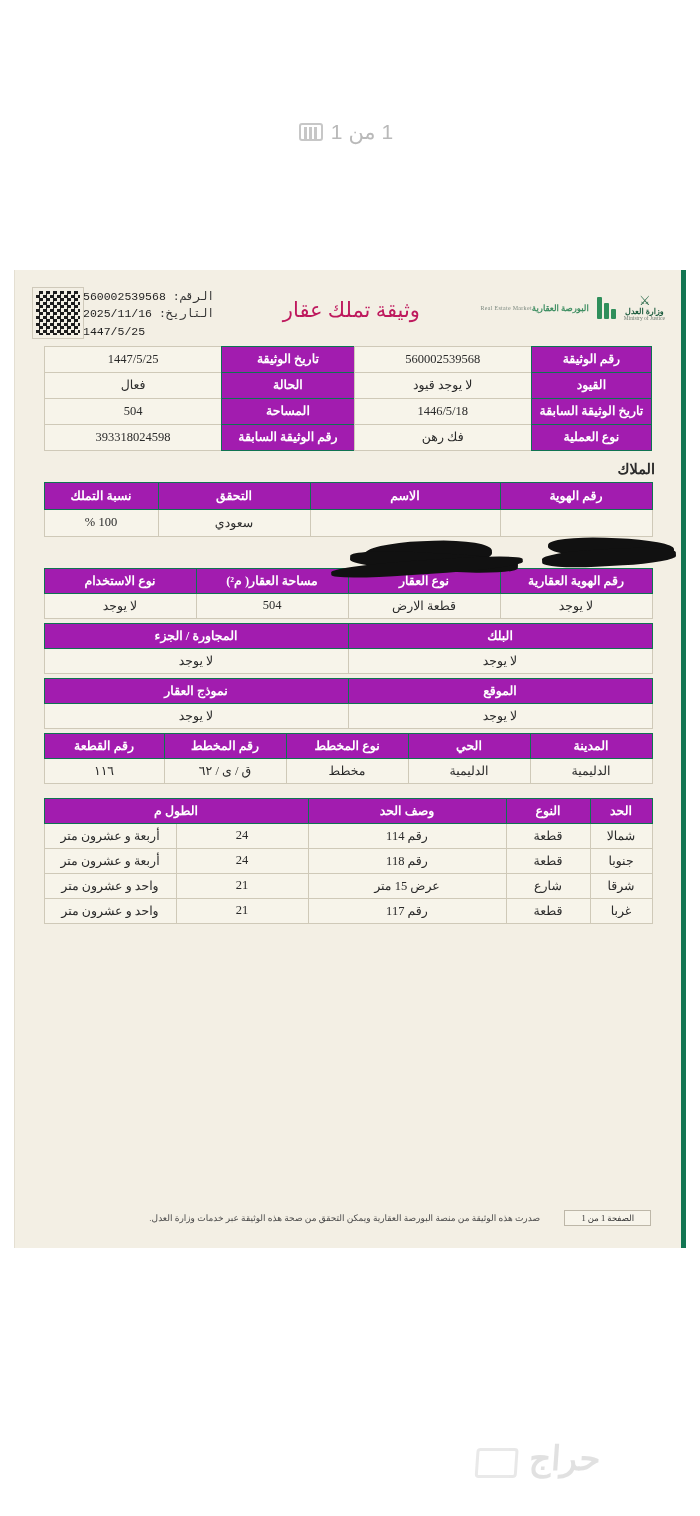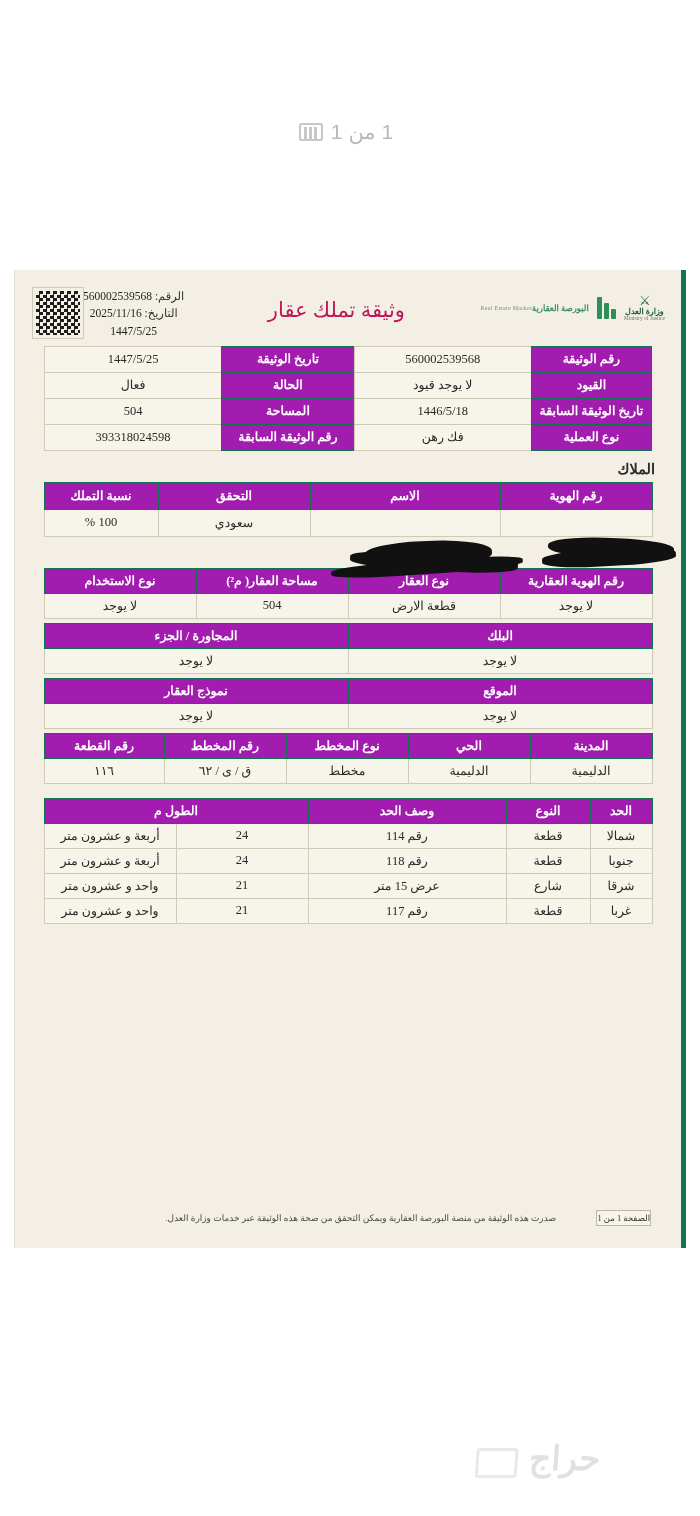--- a/index.html
+++ b/index.html
@@ -78,24 +78,24 @@
     background:
       repeating-conic-gradient(#1d1d1d 0% 25%, #f3efe4 0% 50%) 0 0 / 7px 7px;
     border: 3px solid #f3efe4;
     outline: 1px solid #cfc9ba;
     flex: 0 0 auto;
   }
   .head-meta {
     font-size: 11.5px;
     line-height: 1.5;
     color: #1f1f1f;
-    text-align: center;
+    text-align: left;
     direction: rtl;
     margin-right: 8px;
-    font-family: Liberation Serif, serif;
+    font-family: Liberation Mono, monospace;
     white-space: nowrap;
   }
   .head-meta .lbl { color: #333; }
   .doc-title {
     flex: 1 1 auto;
     text-align: center;
     font-size: 21px;
     font-weight: normal;
     color: #be185d;
     padding-top: 10px;
@@ -211,21 +211,21 @@
     align-items: center;
     font-size: 9px;
     color: #4a4a4a;
   }
   .doc-foot .center {
     flex: 1;
     text-align: center;
   }
   .doc-foot .pg {
     border: 1px solid #bdb7a8;
-    padding: 2px 0;
+    padding: 2px 16px;
     font-size: 8.5px;
     color: #333;
     background: #f7f4ea;
   }
 
   
   .watermark {
     position: absolute;
     bottom: 28px;
     left: 470px;

